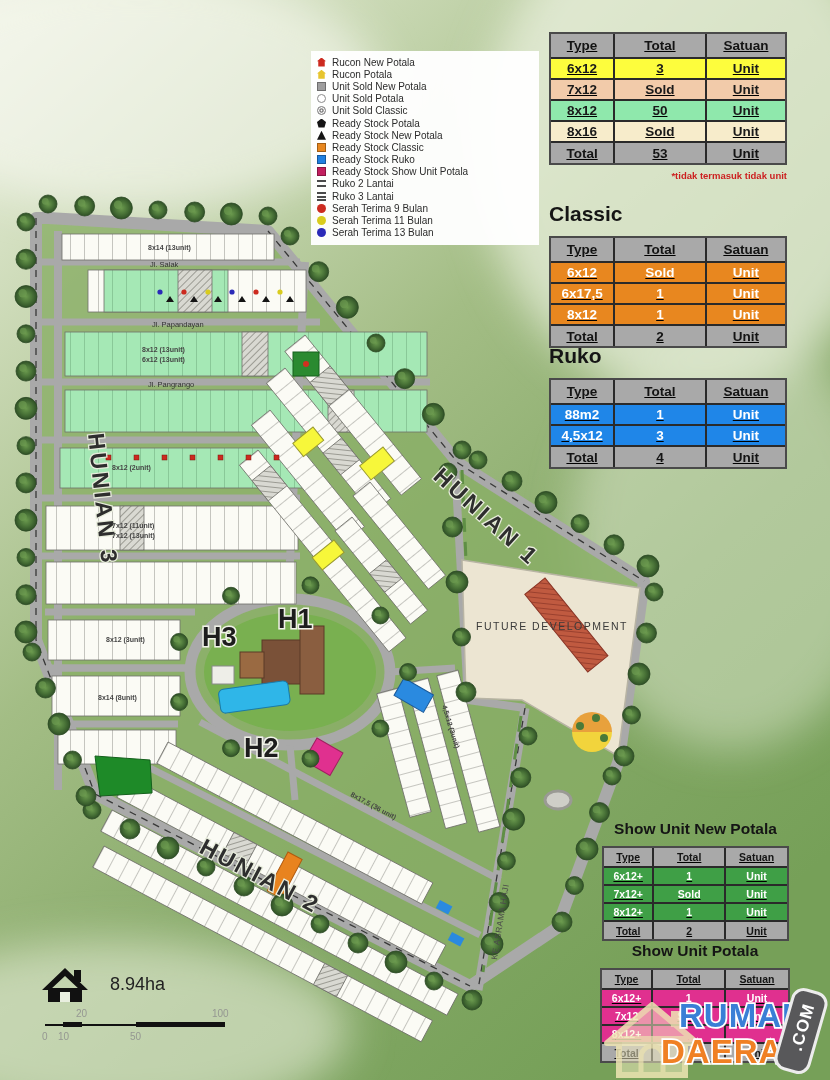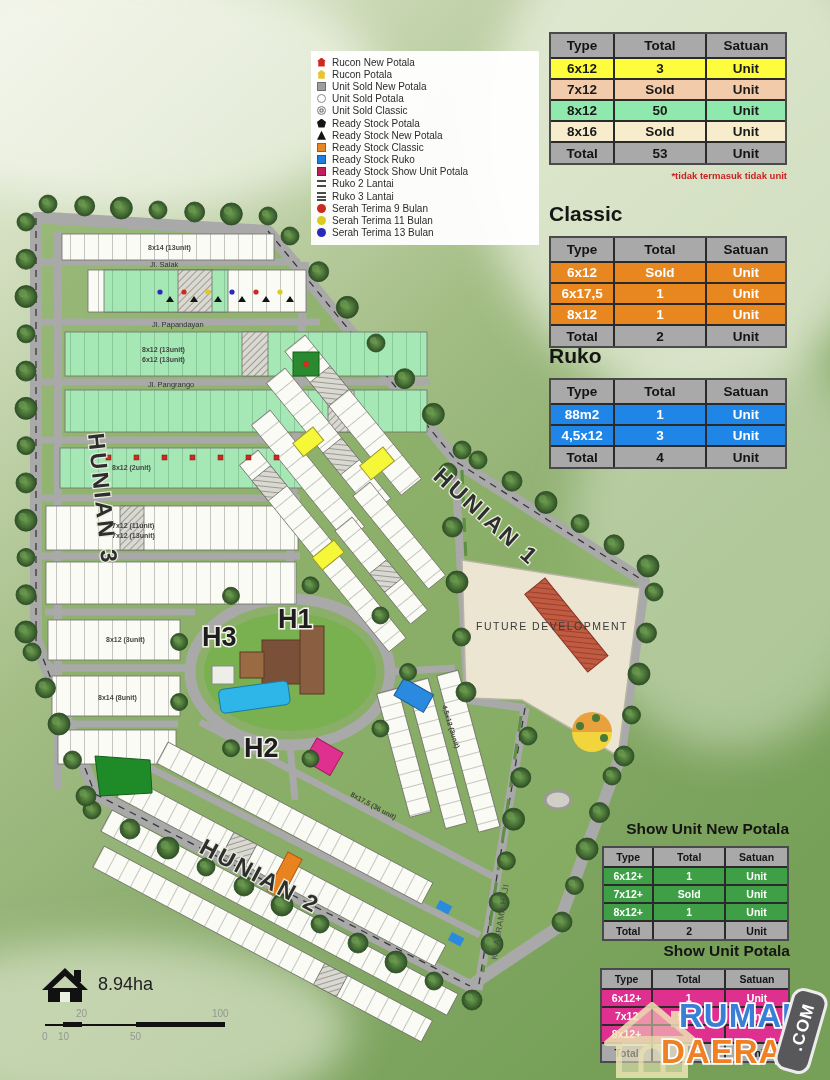--- a/index.html
+++ b/index.html
@@ -25,23 +25,23 @@
                     box-shadow:inset 0 0 0 1.2px #fff, inset 0 0 0 2.6px #7a7a7a;}
   .lg-pentagon{clip-path:polygon(50% 0,100% 38%,83% 100%,17% 100%,0 38%);}
   .lg-triangle{clip-path:polygon(50% 0,100% 100%,0 100%);}
   .lg-lines2{height:7px;background:linear-gradient(#4a4a4a 0 2px,transparent 2px 5px,#4a4a4a 5px 7px);}
   .lg-lines3{height:9px;background:linear-gradient(#4a4a4a 0 2px,transparent 2px 3.5px,#4a4a4a 3.5px 5.5px,transparent 5.5px 7px,#4a4a4a 7px 9px);}
 
   
   .tbl-block{position:absolute;z-index:3;}
   .tbl-title{font-weight:700;color:#151515;}
   .big .tbl-title{font-size:21px;margin-bottom:10px;}
-  .small .tbl-title{font-size:15.5px;margin-bottom:8px;text-align:right;}
+  .small .tbl-title{font-size:15.5px;margin-bottom:8px;text-align:center;}
   .tbl-title sup{color:#cc1f1f;font-size:14px;}
-  .tbl-frame{background:#4c1d95;border:2px solid #4a4a4a;}
+  .tbl-frame{background:#4c1d95;border:2px solid #4a4a4a;text-decoration:underline;}
   table.datatable{border-collapse:collapse;width:100%;table-layout:fixed;}
   .datatable th,.datatable td{text-align:center;font-weight:700;border-top:2.5px solid #2a2a2a;
       padding:0;overflow:hidden;white-space:nowrap;}
   .datatable th{background:#a9a9a9;color:#141414;border-top:none;}
   .datatable td+td,.datatable th+th{border-left:2px solid #2a2a2a;}
   .datatable tr.total-row td{background:#a9a9a9;color:#141414;}
   .big table{font-size:13.5px;}
   .big th{height:23px;} .big td{height:19px;} .big .total-row td{height:20px;}
   .small table{font-size:10.5px;}
   .small th{height:18px;} .small td{height:16px;} .small .total-row td{height:17px;}
@@ -49,21 +49,21 @@
   .footnote{margin-top:5px;text-align:right;font-size:9.5px;font-weight:700;color:#cc1f1f;}
 
   #tbl-available{left:549px;top:32px;width:238px;}
   #tbl-classic{left:549px;top:202px;width:238px;}
   #tbl-ruko{left:549px;top:344px;width:238px;}
   #tbl-show-new{left:602px;top:820px;width:187px;}
   #tbl-show-potala{left:600px;top:942px;width:190px;}
 
   
   .footer{position:absolute;left:40px;top:964px;z-index:3;color:#222;}
-  .area-row{display:flex;align-items:center;gap:8px;}
+  .area-row{display:flex;align-items:center;gap:20px;}
   .area-label{font-size:18px;}
   .scale{position:relative;width:200px;height:38px;margin-top:4px;}
   .scale .tick{position:absolute;font-size:10px;color:#8d8d8d;opacity:.85;}
   .seg{position:absolute;background:#111;}
   .village-label{font-size:19px;letter-spacing:.5px;margin-top:4px;color:#1f1f1f;}
 
   
   #watermark{position:absolute;right:0;bottom:0;z-index:5;}
 </style>
 </head>

